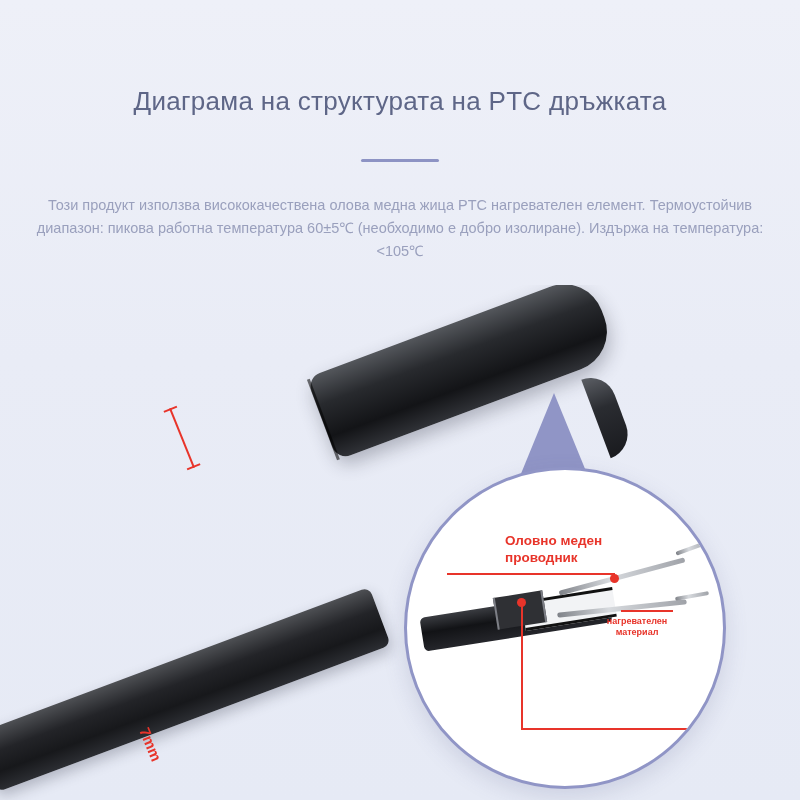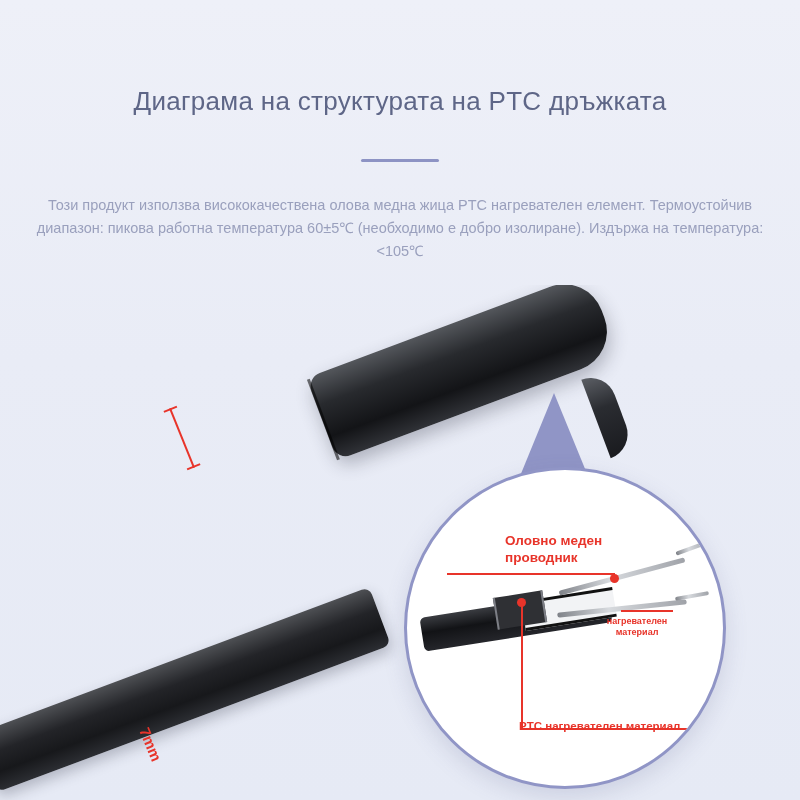--- a/index.html
+++ b/index.html
@@ -312,17 +312,16 @@
       <div class="dot dot-lead"></div>
       <div class="dot dot-ptc"></div>
 
       <div class="lead lead-h" style="left:40px; top:103px; width:168px;"></div>
       <div class="lead lead-v" style="left:114px; top:132px; height:126px;"></div>
       <div class="lead lead-h" style="left:114px; top:258px; width:176px;"></div>
       <div class="lead lead-h" style="left:214px; top:140px; width:52px;"></div>
 
       <div class="lbl lbl-lead">Оловно меден проводник</div>
       <div class="lbl lbl-heat">нагревателен материал</div>
-      <div class="lbl lbl-ptc">PTC нагревателен материал</div>
 
     </div>
   </div>
 </div>
 
 </body></html>

